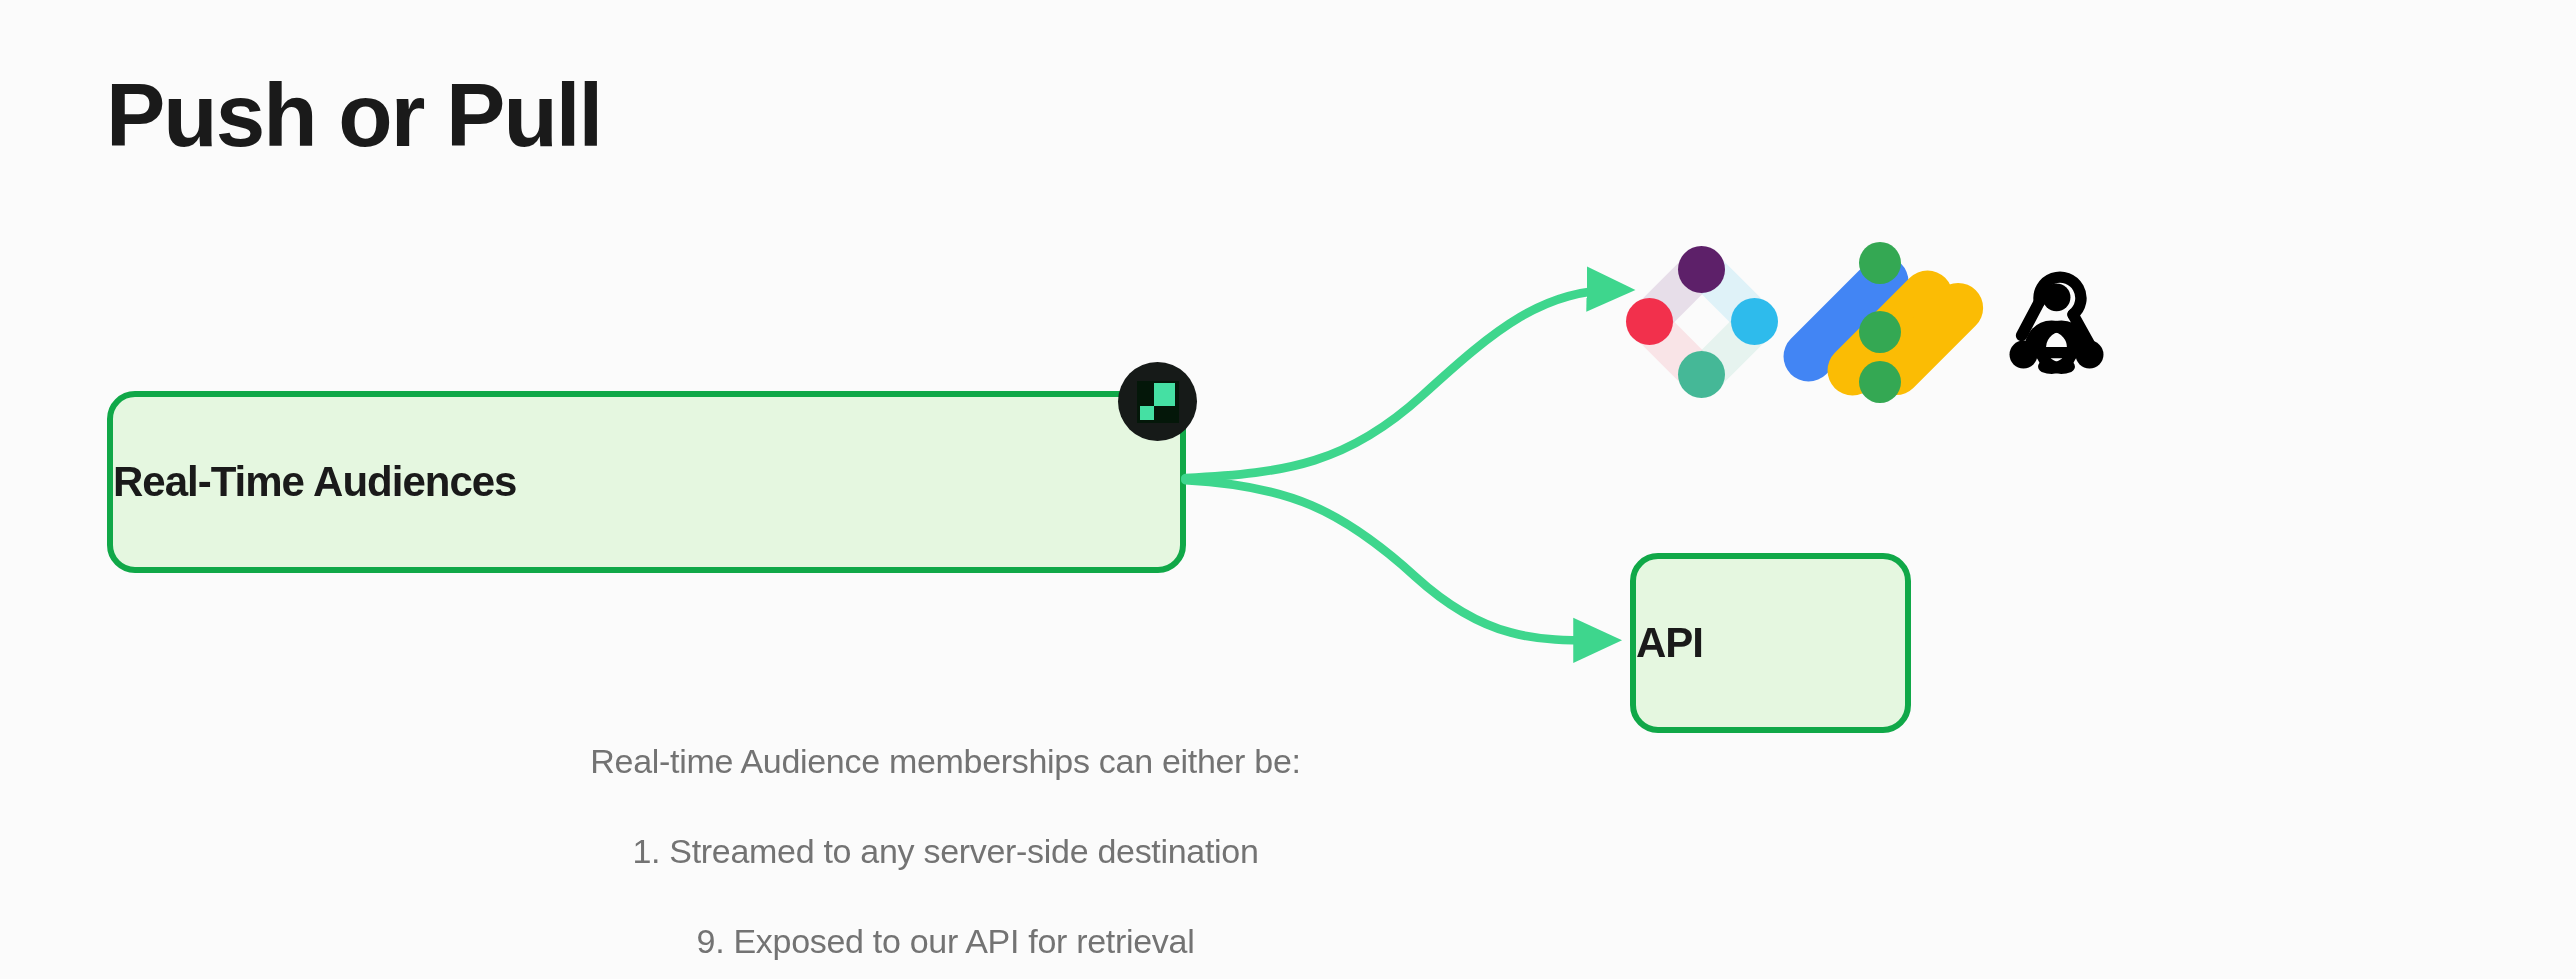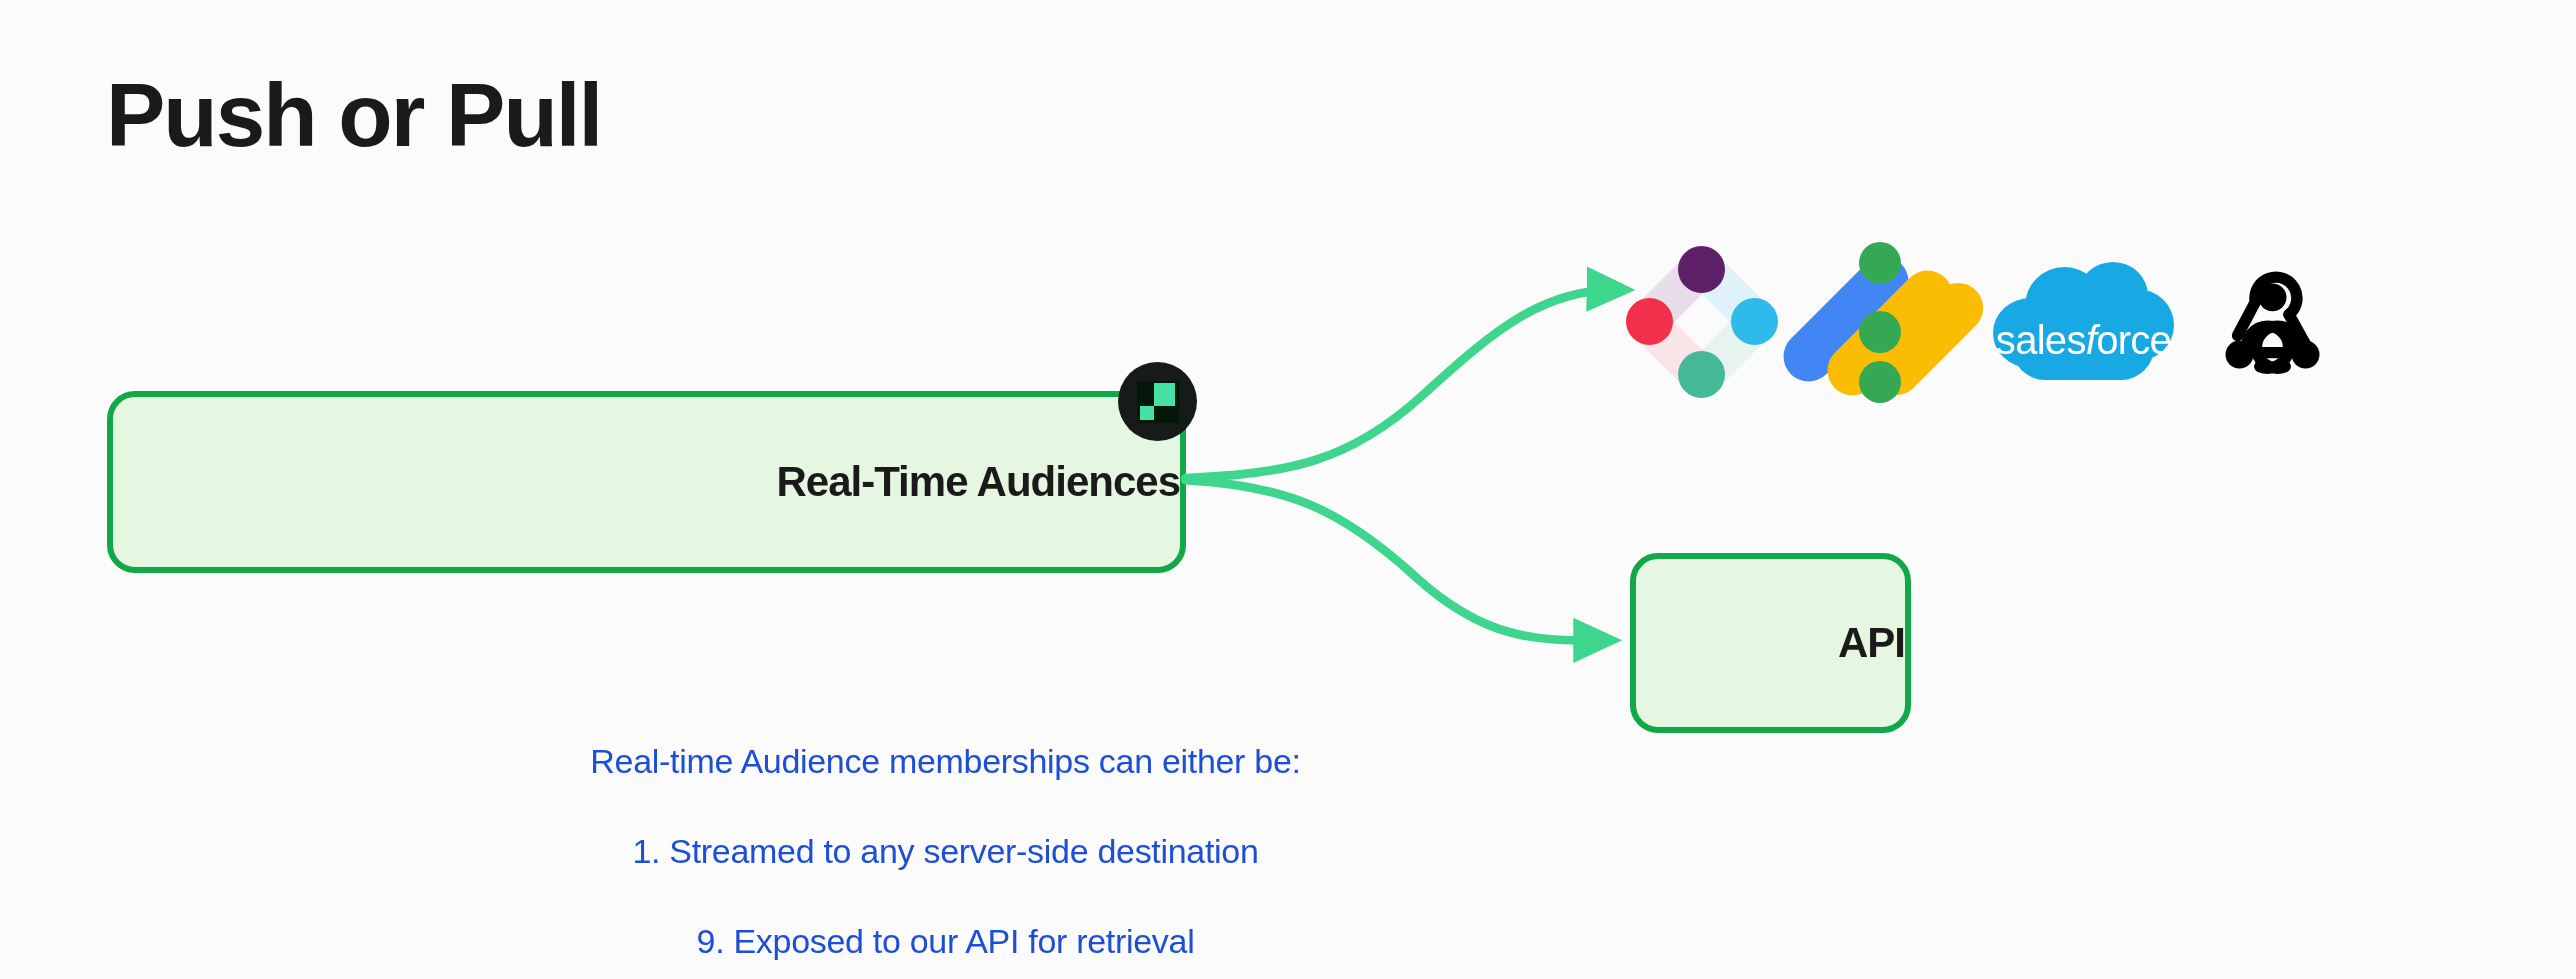--- a/index.html
+++ b/index.html
@@ -36,21 +36,21 @@
 
   
   .flow-box {
     position: absolute;
     background: #E5F7E0;
     border: 6px solid #10A848;
     border-radius: 28px;
     box-sizing: border-box;
     display: flex;
     align-items: center;
-    justify-content: flex-end;
+    justify-content: flex-start;
   }
   .flow-box-label {
     font-size: 42px;
     font-weight: 800;
     letter-spacing: -1px;
     color: #1A1A1A;
     white-space: nowrap;
   }
 
   #box-audiences {
@@ -207,21 +207,21 @@
   
   #logo-webhook { width: 127px; height: 127px; }
 
   
   #caption {
     position: absolute;
     left: 268px;
     top: 735px;
     width: 1355px;
     text-align: center;
-    color: #1d4ed8;
+    color: #737373;
     font-size: 34px;
     line-height: 52px;
     letter-spacing: -0.3px;
     font-weight: 400;
   }
   #caption .intro { display: block; }
   #caption ol {
     list-style: none;
     margin: 0;
     padding: 0;
@@ -275,28 +275,20 @@
 
     <div class="logo" id="logo-gmp">
       <span class="gbar gbar-1"></span>
       <span class="gbar gbar-3"></span>
       <span class="gbar gbar-4"></span>
       <span class="gdot gdot-1"></span>
       <span class="gdot gdot-2"></span>
       <span class="gdot gdot-3"></span>
     </div>
 
-    <div class="logo" id="logo-salesforce">
-      <span class="cloud c1"></span>
-      <span class="cloud c2"></span>
-      <span class="cloud c3"></span>
-      <span class="cloud c4"></span>
-      <span class="cloud c5"></span>
-      <span class="sf-text">sales<span class="ital">f</span>orce</span>
-    </div>
 
     <div class="logo" id="logo-webhook">
       <svg viewBox="0 0 100 100" width="127" height="127" xmlns="http://www.w3.org/2000/svg">
         <g fill="none" stroke="#000000" stroke-width="9" stroke-linecap="round">
           <path d="M36.5 34.5 A16.5 16.5 0 1 1 63 44.5"></path>
           <path d="M36.5 34.5 L22.5 61"></path>
           <path d="M63 44.5 L76 68"></path>
           <path d="M30 73.5 A16.5 16.5 0 1 1 40 85.5"></path>
           <path d="M70 73.5 A16.5 16.5 0 1 0 60 85.5"></path>
           <path d="M32 74.5 L68 74.5"></path>

